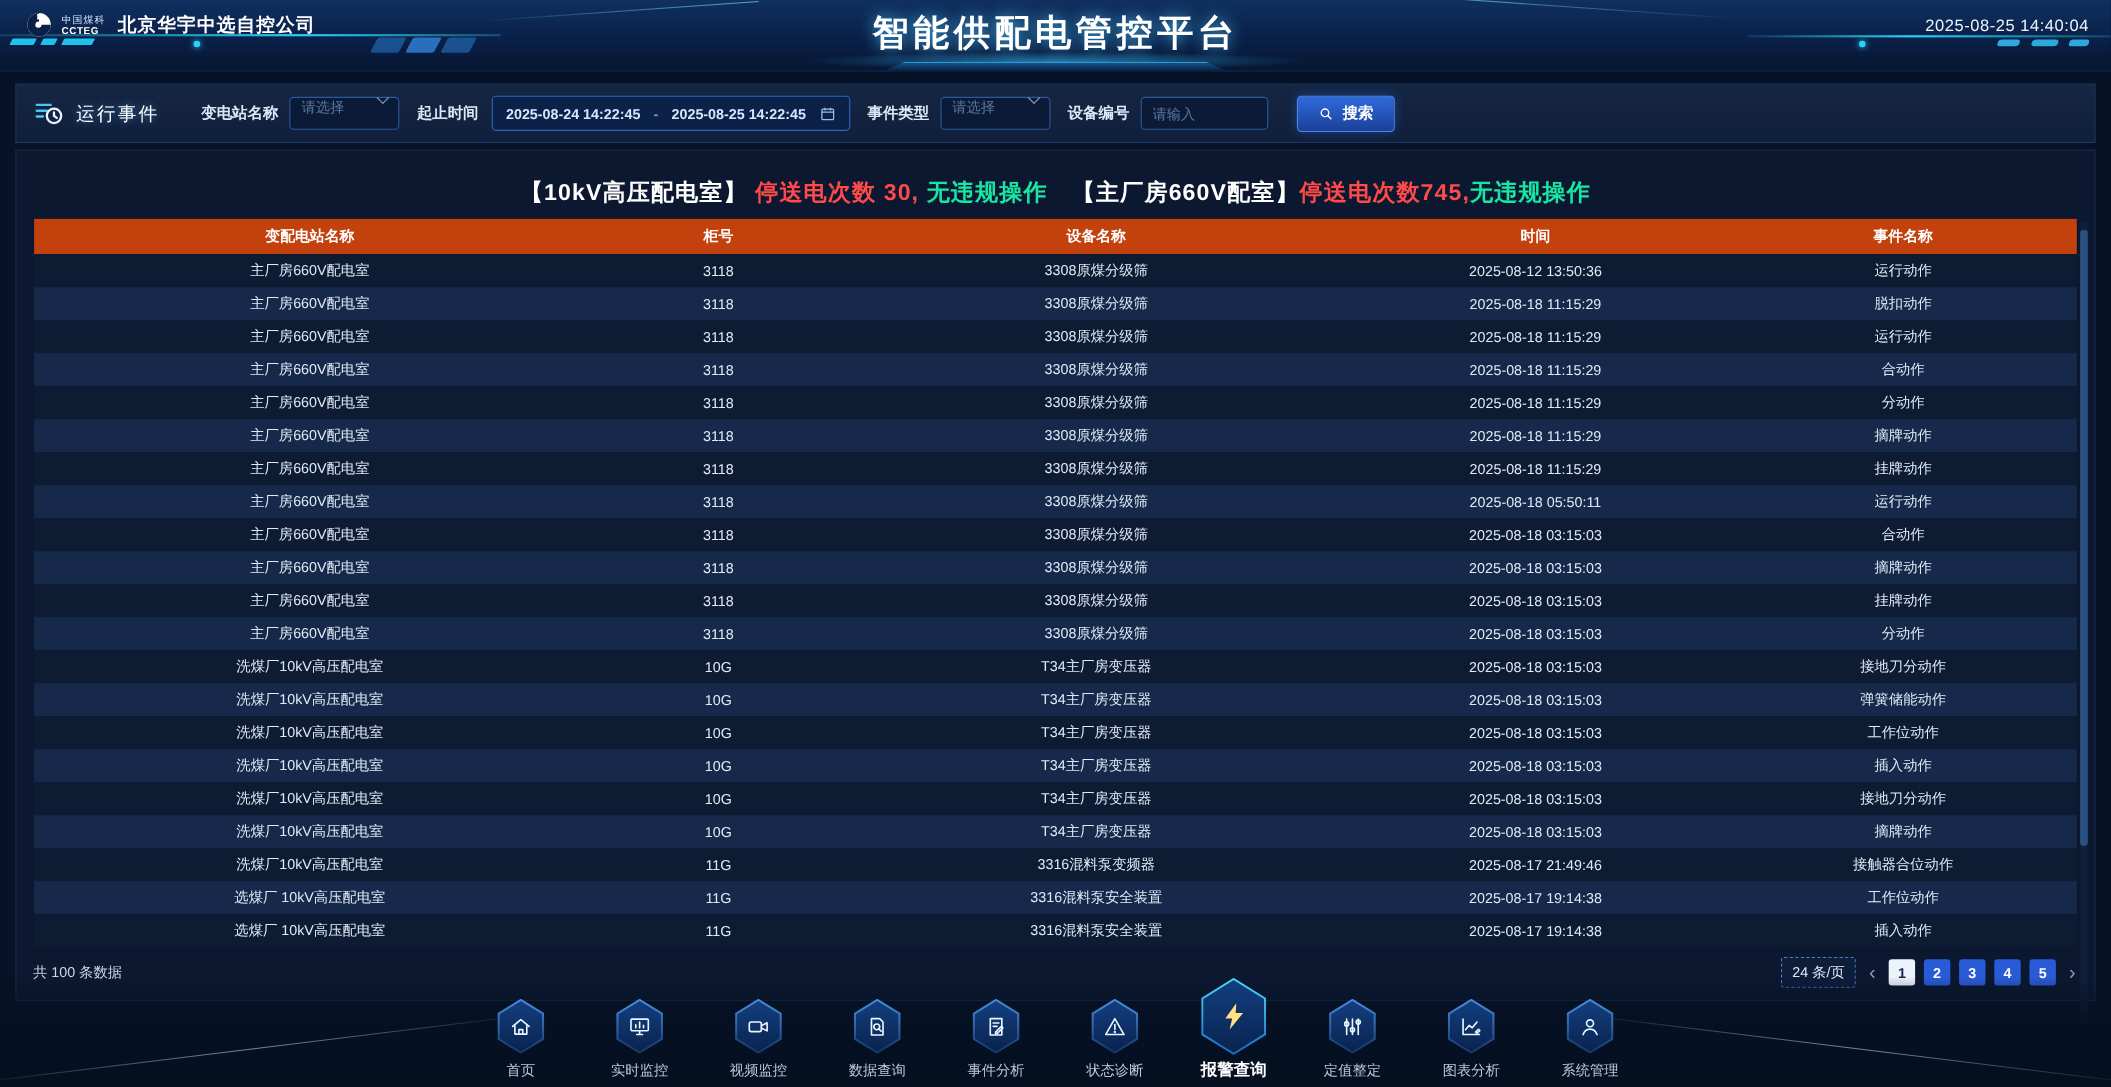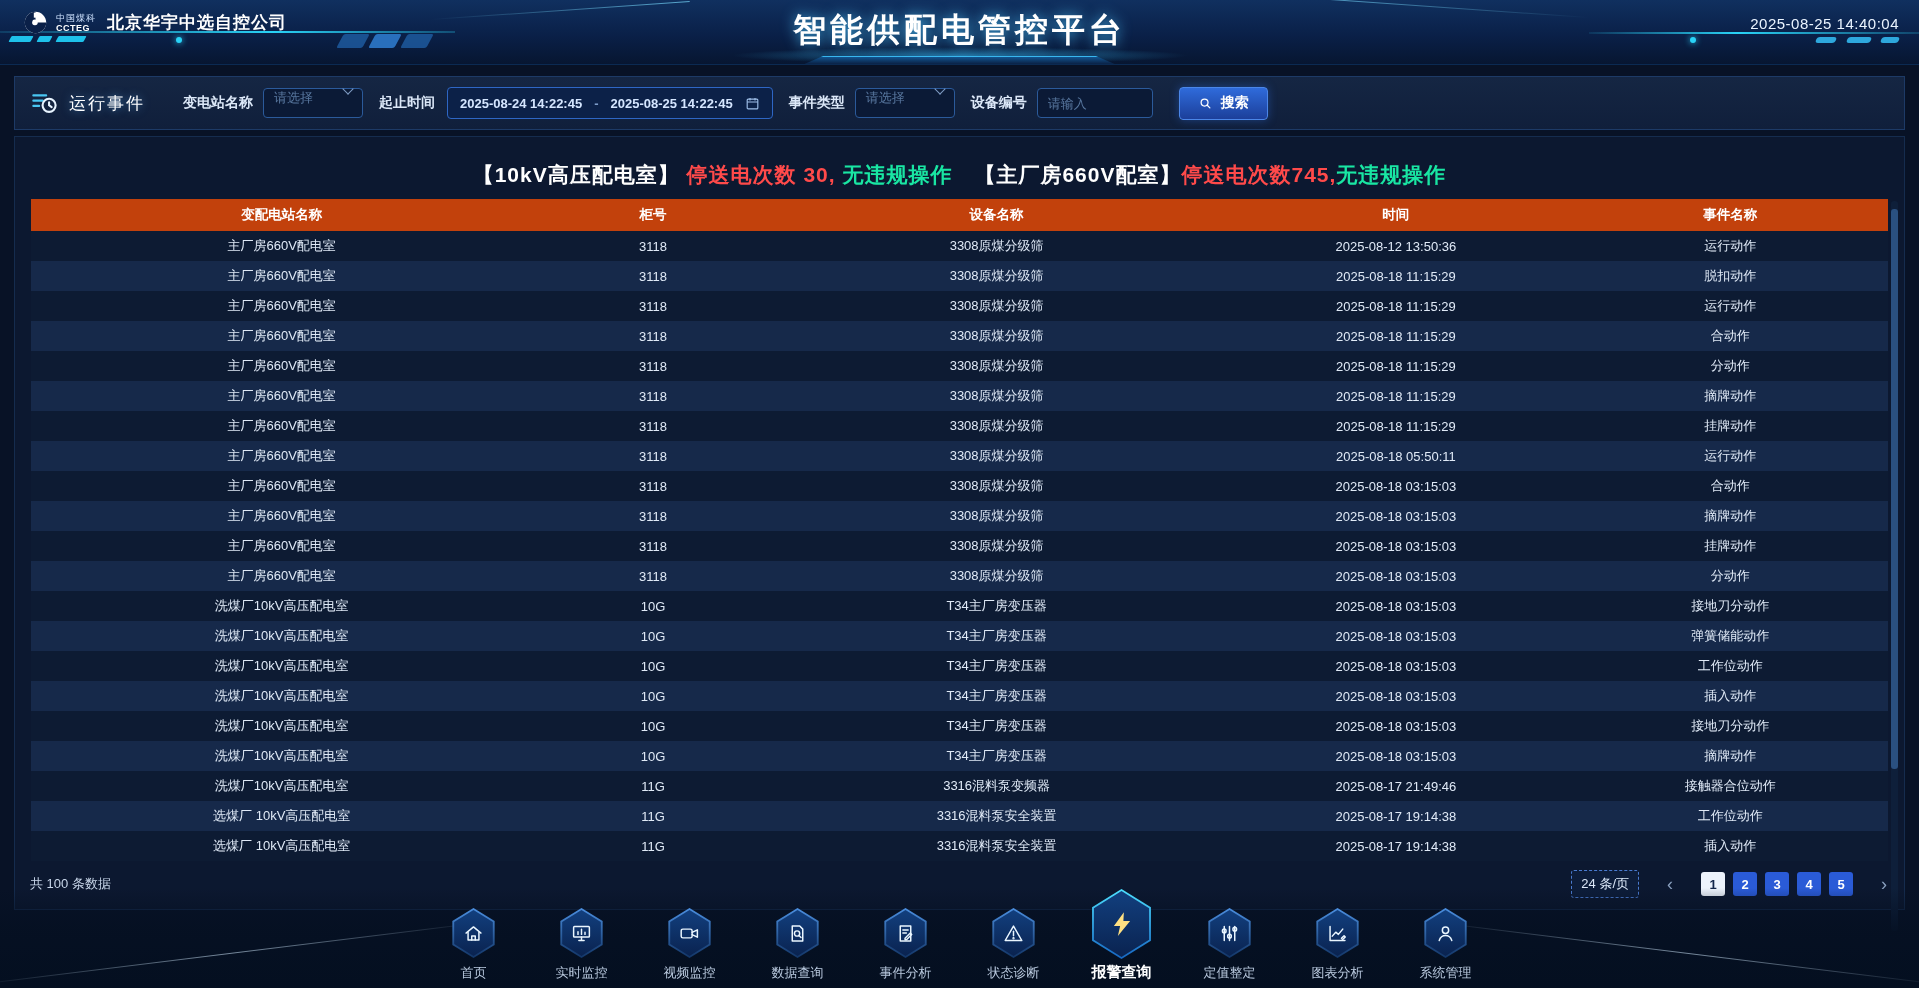--- a/index.html
+++ b/index.html
@@ -79,21 +79,21 @@
   .th{font-size:13.5px;font-weight:bold;color:#ffffff;text-align:center;}
   .tr{height:30px;}
   .tr.odd{background:#0d1b33;}
   .tr.even{background:#16294a;}
   .td{font-size:13px;color:#e0eaf7;text-align:center;white-space:nowrap;overflow:hidden;}
   .scrollbar-track{position:absolute;right:6px;top:64px;width:7px;height:730px;background:#0e1f3a;border-radius:3px;}
   .scrollbar-thumb{position:absolute;left:0;top:8px;width:7px;height:560px;background:#2a5080;border-radius:3px;}
   
   .pagination{position:absolute;left:30px;right:28px;top:870px;height:28px;display:flex;align-items:center;}
   .total-text{font-size:13px;color:#c9d7ea;}
-  .pager{margin-left:auto;display:flex;align-items:center;gap:24px;}
+  .pager{margin-left:auto;display:flex;align-items:center;gap:8px;}
   .page-size{height:26px;padding:0 9px;border:1px dashed #4a7bd0;background:#0d1d3a;border-radius:3px;
     font-size:13px;color:#dce8f8;display:flex;align-items:center;cursor:pointer;}
   .arrow-btn{color:#8aa0bf;font-size:18px;line-height:24px;padding:0 4px;cursor:pointer;background:none;border:none;}
   .page-btn{min-width:24px;height:24px;border:none;border-radius:3px;font-size:13px;font-weight:bold;
     background:#2a5bd7;color:#ffffff;cursor:pointer;}
   .page-btn.active{background:#edf3fc;color:#13264b;}
   
   .bottom-nav{position:absolute;left:0;right:0;bottom:0;height:100px;
     background:linear-gradient(180deg,rgba(4,13,29,0) 0%,rgba(5,16,34,.85) 40%,#040f20 100%);}
   .swoosh{position:absolute;height:1px;background:linear-gradient(90deg,rgba(255,255,255,0),rgba(210,235,255,.55),rgba(255,255,255,0));}

